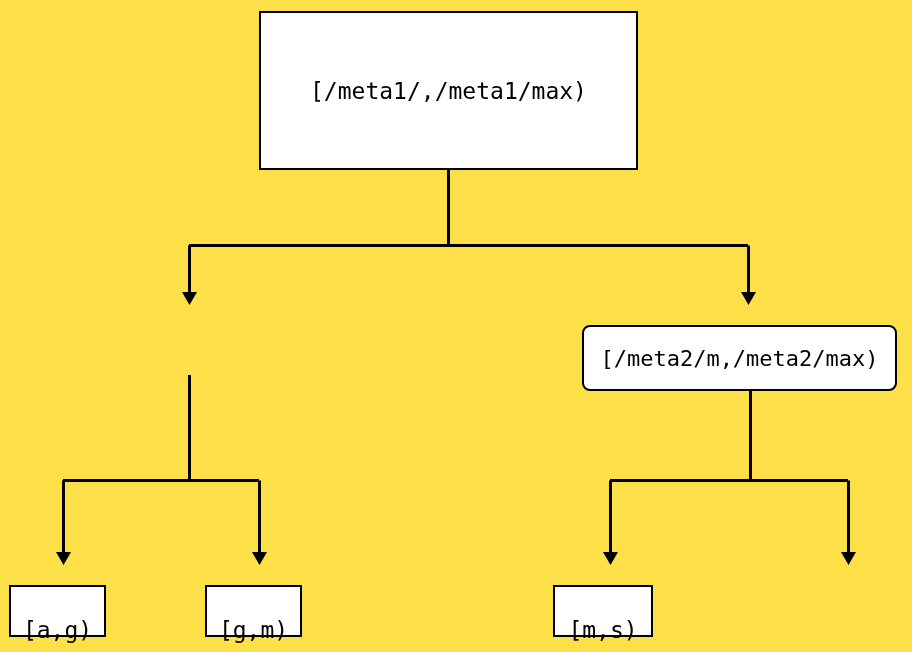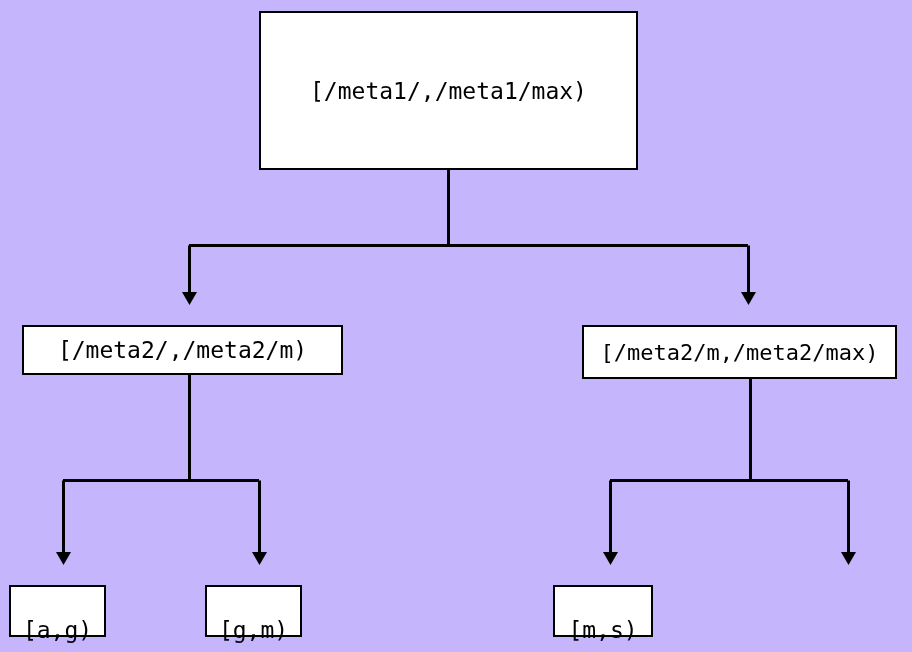--- a/index.html
+++ b/index.html
@@ -8,21 +8,21 @@
     padding: 0;
     background: #ffffff;
   }
   body {
     font-family: "DejaVu Sans Mono", "Liberation Mono", monospace;
   }
   #canvas {
     position: relative;
     width: 912px;
     height: 652px;
-    background: #c4b5fd;
+    background: #fde047;
     overflow: hidden;
   }
   .edges {
     position: absolute;
     left: 0;
     top: 0;
     width: 912px;
     height: 652px;
   }
   .node {
@@ -55,21 +55,22 @@
     left: 22px;
     top: 325px;
     width: 321px;
     height: 50px;
   }
   #node-l1 .node-label { font-size: 23px; }
   #node-r1 {
     left: 582px;
     top: 325px;
     width: 315px;
-    height: 54px;
+    height: 66px;
+    border-radius: 8px;
   }
   #node-r1 .node-label { font-size: 22px; }
   
   .leaf {
     top: 585px;
     height: 52px;
   }
   .leaf .node-label { font-size: 23px; margin-top: 37px; }
   #node-leaf-0 { left: 9px;   width: 97px; }
   #node-leaf-1 { left: 205px; width: 97px; }
@@ -108,23 +109,20 @@
       <path d="M848.5,480.5 L848.5,552" stroke="#000000" stroke-width="3" fill="none"></path>
       <polygon points="603,552 618,552 610.5,565" fill="#000000"></polygon>
       <polygon points="841,552 856,552 848.5,565" fill="#000000"></polygon>
     </g>
   </svg>
 
   <div class="node" id="node-root">
     <span class="node-label">[/meta1/,/meta1/max)</span>
   </div>
 
-  <div class="node" id="node-l1">
-    <span class="node-label">[/meta2/,/meta2/m)</span>
-  </div>
 
   <div class="node" id="node-r1">
     <span class="node-label">[/meta2/m,/meta2/max)</span>
   </div>
 
   <div class="node leaf" id="node-leaf-0">
     <span class="node-label">[a,g)</span>
   </div>
 
   <div class="node leaf" id="node-leaf-2">

